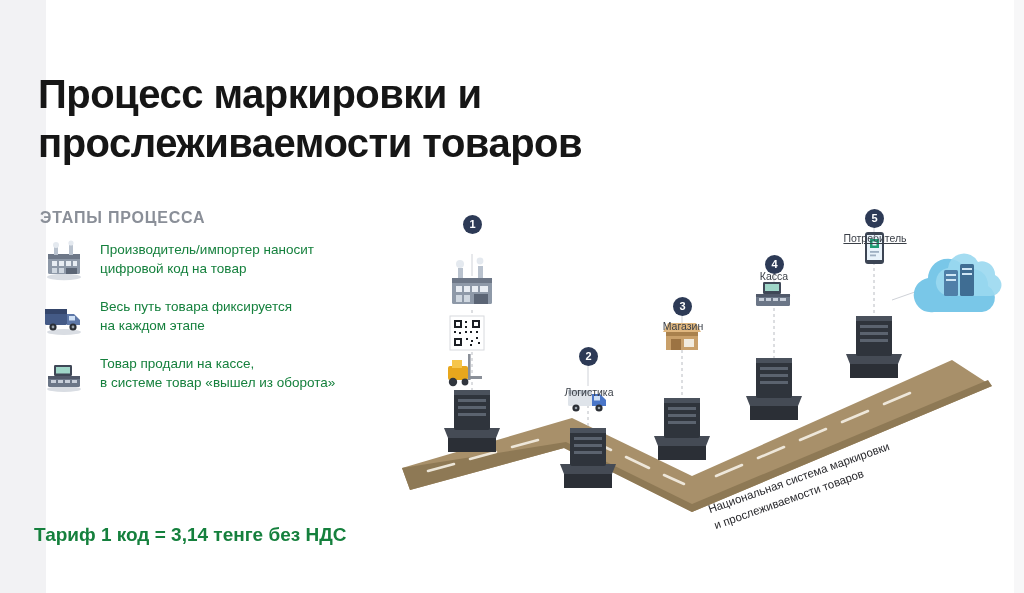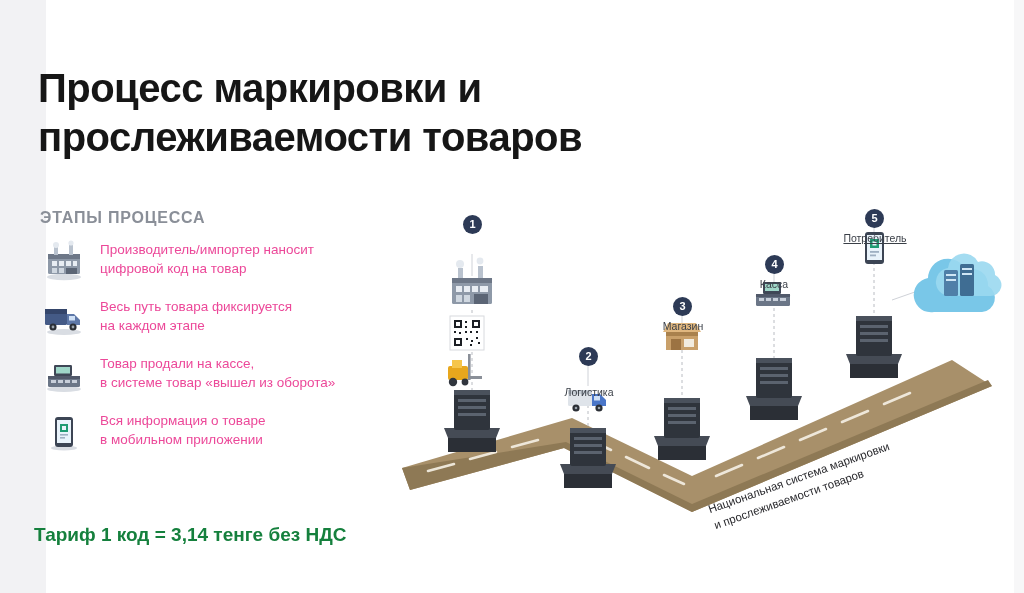--- a/index.html
+++ b/index.html
@@ -21,21 +21,21 @@
     background: #f2f2f4;
   }
   .bg-panel-right {
     position: absolute; right: 0; top: 0; width: 10px; height: 593px;
     background: #f7f7f8;
   }
 
   
   .title {
     position: absolute;
-    left: 38px; top: 64px;
+    left: 38px; top: 70px;
     width: 720px;
     font-size: 40px;
     font-weight: bold;
     line-height: 1.22;
     letter-spacing: -0.5px;
     color: #161616;
   }
 
   
   .steps-head {
@@ -58,21 +58,21 @@
   }
   .step-ico {
     width: 48px; height: 44px;
     flex: 0 0 48px;
     position: relative;
     margin-right: 12px;
   }
   .step-txt {
     font-size: 13.5px;
     line-height: 1.42;
-    color: #ec4899;
+    color: #15803d;
     padding-top: 2px;
     max-width: 300px;
   }
 
   
   .tariff {
     position: absolute;
     left: 34px; top: 524px;
     font-size: 19px;
     font-weight: bold;
@@ -183,35 +183,20 @@
         <rect x="11" y="28" width="5" height="3" fill="#c8cfda"></rect>
         <rect x="18" y="28" width="5" height="3" fill="#c8cfda"></rect>
         <rect x="25" y="28" width="5" height="3" fill="#c8cfda"></rect>
         <rect x="32" y="28" width="5" height="3" fill="#c8cfda"></rect>
       </svg>
     </div>
     <div class="step-txt" style="white-space:pre-line">Товар продали на кассе,
 в системе товар «вышел из оборота»</div>
   </div>
 
-  <div class="step">
-    <div class="step-ico">
-      <svg width="48" height="44" viewBox="0 0 48 44">
-        <ellipse cx="24" cy="39" rx="13" ry="2.6" fill="#d9dde3"></ellipse>
-        <rect x="15" y="8" width="18" height="30" rx="3" fill="#3c4554"></rect>
-        <rect x="17" y="11" width="14" height="23" fill="#e9f3fb"></rect>
-        <rect x="20" y="15" width="8" height="8" fill="#1f9b73"></rect>
-        <rect x="22" y="17" width="4" height="4" fill="#e9f3fb"></rect>
-        <rect x="20" y="25" width="8" height="1.6" fill="#9fb0c2"></rect>
-        <rect x="20" y="28" width="5" height="1.6" fill="#9fb0c2"></rect>
-      </svg>
-    </div>
-    <div class="step-txt" style="white-space:pre-line">Вся информация о товаре
-в мобильном приложении</div>
-  </div>
 
 </div>
 
 <div class="tariff">Тариф 1 код = 3,14 тенге без НДС</div>
 
 <div class="stage">
 
   <svg width="632" height="380" viewBox="0 0 632 380">
 
     <g>
@@ -396,18 +381,18 @@
   </svg>
 
   <div class="badge" style="left:71px; top:25px;">1</div>
   <div class="badge" style="left:187px; top:157px;">2</div>
   <div class="badge" style="left:281px; top:107px;">3</div>
   <div class="badge" style="left:373px; top:65px;">4</div>
   <div class="badge" style="left:473px; top:19px;">5</div>
 
   <div class="node-label" style="left:155px; top:196px; width:84px;">Логистика</div>
   <div class="node-label" style="left:252px; top:130px; width:78px;">Магазин</div>
-  <div class="node-label" style="left:344px; top:88px; width:76px;">Касса</div>
+  <div class="node-label" style="left:344px; top:80px; width:76px;">Касса</div>
   <div class="node-label" style="left:437px; top:42px; width:92px;text-decoration:underline;">Потребитель</div>
 
   <div class="road-caption" style="left:314px; top:312px; width:260px;">Национальная система маркировки
 и прослеживаемости товаров</div>
 </div>
 
 </body></html>

